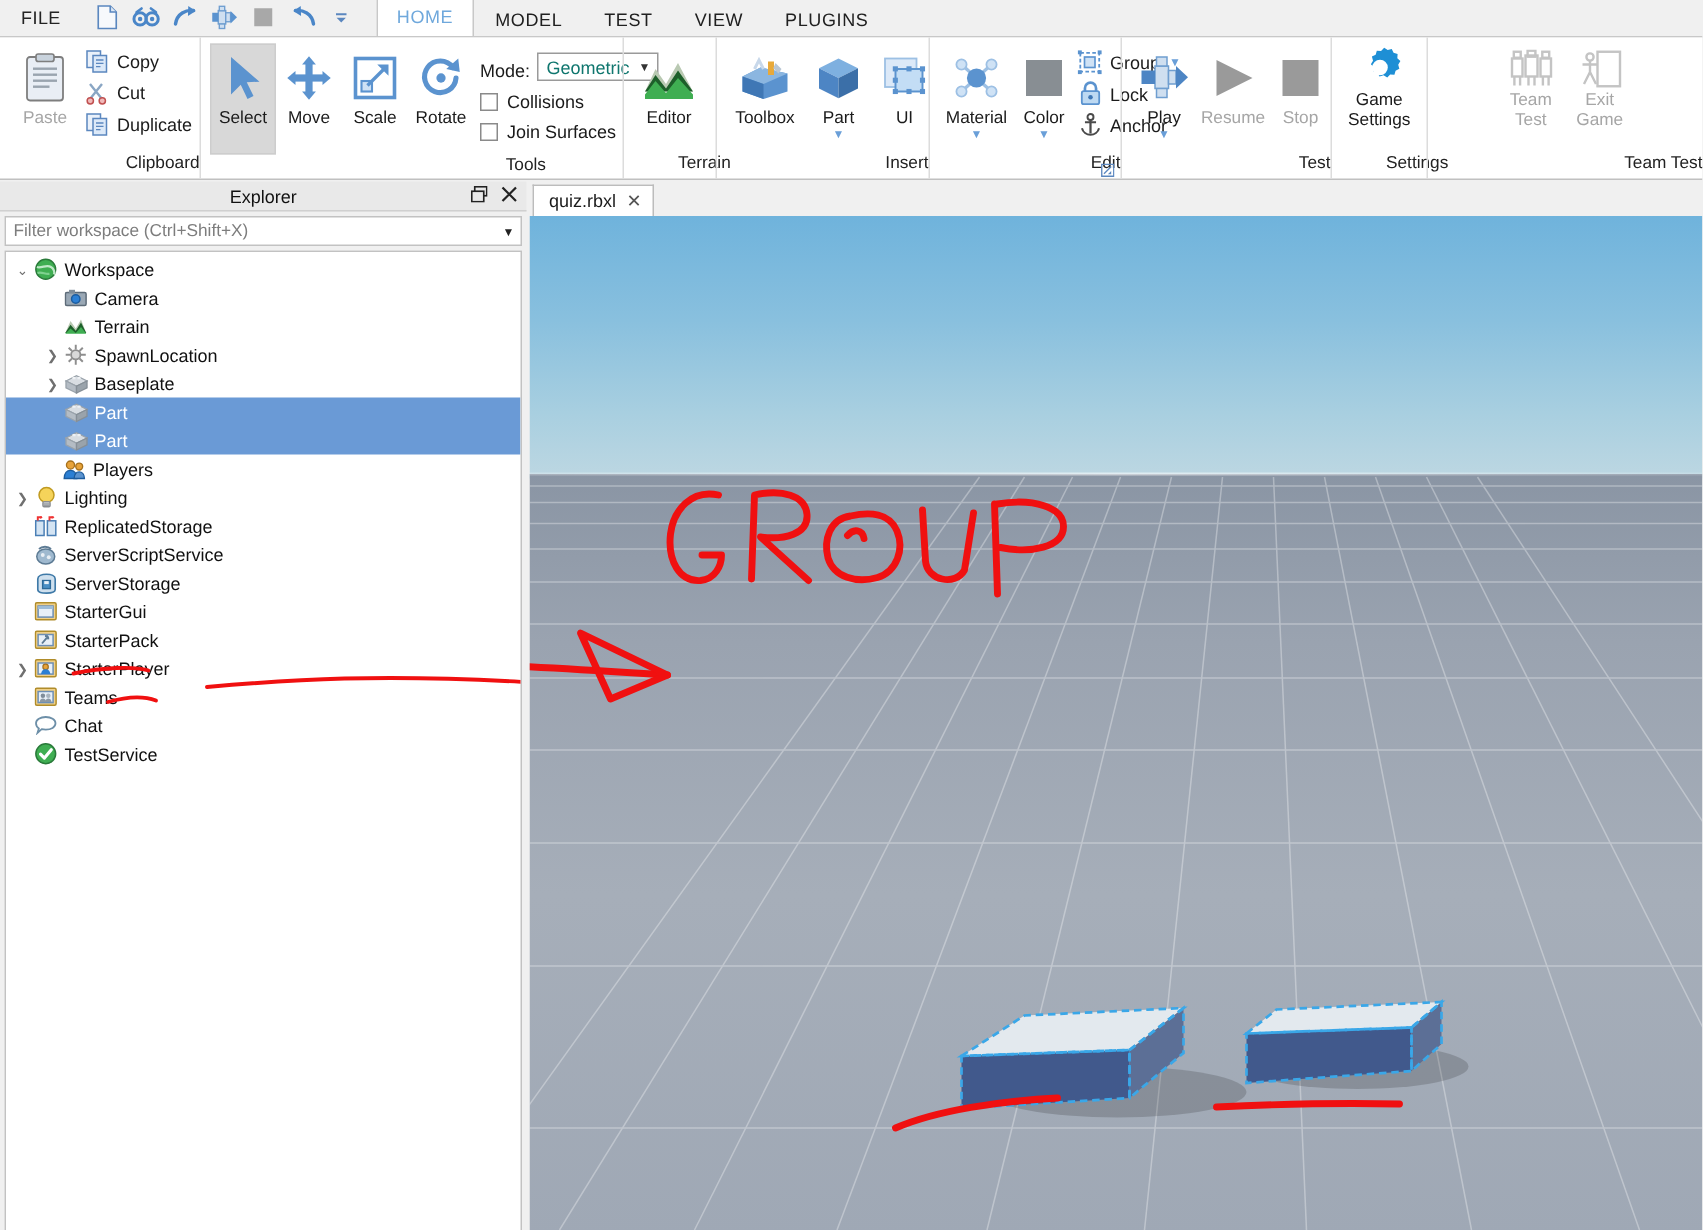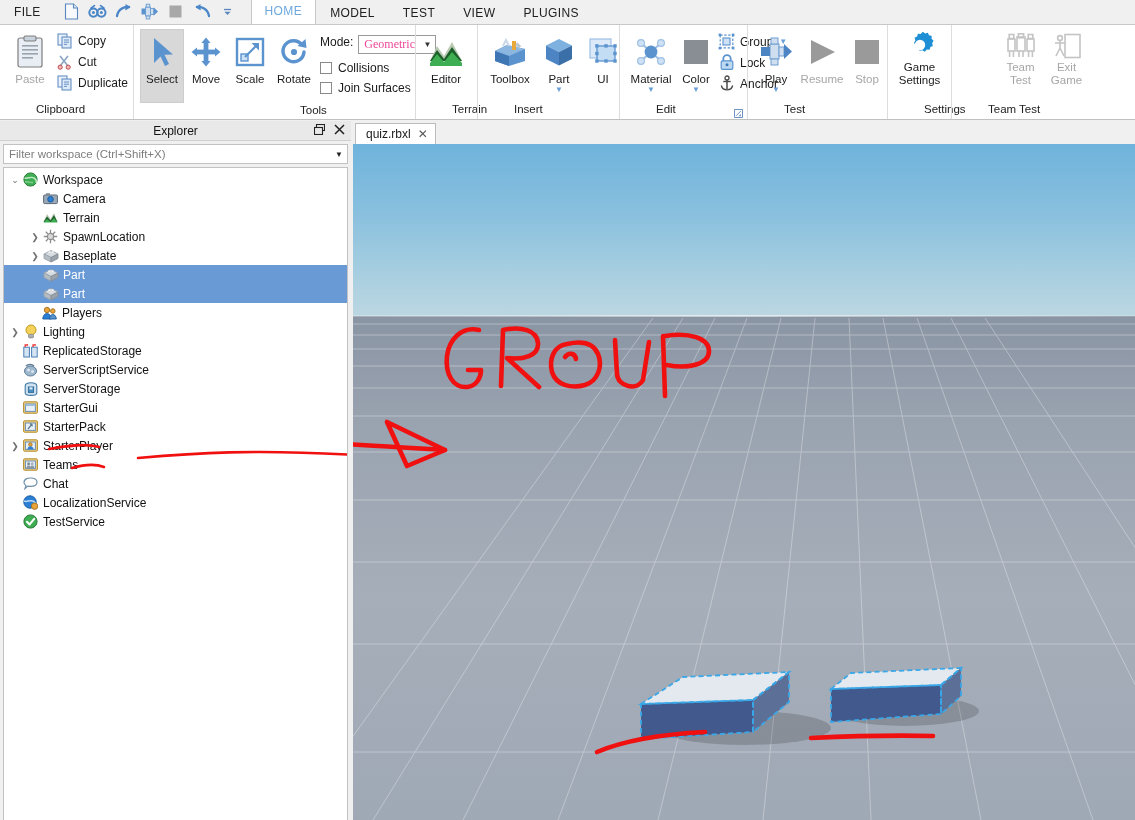--- a/index.html
+++ b/index.html
@@ -39,21 +39,21 @@
 
   
   .ribbon {
     position:absolute; left:0; top:25px; width:1135px; height:95px;
     background:#fff; border-bottom:1px solid #c0c0c0; display:flex;
   }
   .rgroup { position:relative; display:flex; flex-direction:column; height:94px; }
   .rgroup + .rgroup { border-left:1px solid #dcdcdc; }
   .rgroup-body { flex:1; display:flex; align-items:flex-start; padding:4px 6px 0 6px; }
   .rgroup-label {
-    height:17px; line-height:15px; text-align:left; font-size:11.5px; color:#222;
+    height:17px; line-height:15px; text-align:right; font-size:11.5px; color:#222;
     position:relative;
     padding-left:36px;
   }
   .dialog-launcher {
     position:absolute; right:4px; bottom:1px; width:9px; height:9px;
     color:#5b87bf; font-size:9px; line-height:9px;
   }
 
   
   .bigbtn {
@@ -69,27 +69,27 @@
 
   
   .smallcol { display:flex; flex-direction:column; gap:2px; padding-top:2px; }
   .smallbtn { display:flex; align-items:center; gap:5px; padding:1px 5px 1px 2px; cursor:default; }
   .smallbtn .ico { width:17px; height:17px; display:flex; align-items:center; justify-content:center; }
   .smallbtn .cap { font-size:12px; color:#1b1b1b; }
   .mini-caret { font-size:8px; color:#6a9fd8; margin-left:1px; }
 
   .checkrow { display:flex; align-items:center; gap:6px; padding:2px 4px; cursor:default; }
   .cbx { width:12px; height:12px; border:1px solid #8a8a8a; background:#fff; }
-  .moderow { display:flex; align-items:flex-start; gap:5px; padding:2px 4px 3px 4px; }
+  .moderow { display:flex; align-items:flex-end; gap:5px; padding:2px 4px 3px 4px; }
   .combo {
     border:1px solid #9a9a9a; background:#fff; height:19px; min-width:78px;
     display:flex; align-items:center; justify-content:space-between;
     padding:0 4px 0 5px; font-size:12px; cursor:default;
   }
-  .combo .cv { color:#ec4899;font-family:Liberation Serif, serif; }
+  .combo .cv { color:#0f766e; }
   .combo .ca { font-size:8px; color:#333; margin-left:6px; }
 
   
   .paste-wrap { display:flex; align-items:flex-start; }
 
   
   .explorer {
     position:absolute; left:0; top:121px; width:351px; height:812px;
     background:#f0f0f0; display:flex; flex-direction:column;
   }
@@ -776,31 +776,20 @@
             <span class="tlabel">Teams</span>
           </div>
           <div class="trow" style="padding-left: 4px;">
             <span class="twist"></span>
             <span class="ticon">
               <svg width="15" height="13" viewBox="0 0 15 13">
                 <path d="M1 5.2 C1 2.6 3.9 1 7.5 1 C11.1 1 14 2.6 14 5.2 C14 7.8 11.1 9.4 7.5 9.4 C6.5 9.4 5.6 9.3 4.8 9.1 L2 11.6 L2.9 8.6 C1.7 7.8 1 6.6 1 5.2 Z" fill="none" stroke="#6d8fa8" stroke-width="1.2"></path>
               </svg>
             </span>
             <span class="tlabel">Chat</span>
-          </div>
-          <div class="trow" style="padding-left: 4px;">
-            <span class="twist"></span>
-            <span class="ticon">
-              <svg width="15" height="15" viewBox="0 0 15 15">
-                <circle cx="7" cy="7" r="6.2" fill="#2b7fd4" stroke="#1c5c9e" stroke-width="1"></circle>
-                <path d="M1 6 C4 7.5 7 4.5 10.5 6.4 C12.4 7.4 13 9 12.6 10.6" fill="none" stroke="#bcdcf7" stroke-width="1.5"></path>
-                <circle cx="11.6" cy="11.2" r="3.2" fill="#e8a33a" stroke="#a5701c" stroke-width=".9"></circle>
-              </svg>
-            </span>
-            <span class="tlabel">LocalizationService</span>
           </div>
           <div class="trow" style="padding-left: 4px;">
             <span class="twist"></span>
             <span class="ticon">
               <svg width="15" height="15" viewBox="0 0 15 15">
                 <circle cx="7.5" cy="7.5" r="6.6" fill="#3fae52" stroke="#2a7a3a" stroke-width="1"></circle>
                 <path d="M4 7.8 L6.6 10.4 L11.2 4.8" fill="none" stroke="#fff" stroke-width="2.1" stroke-linecap="round" stroke-linejoin="round"></path>
               </svg>
             </span>
             <span class="tlabel">TestService</span>

